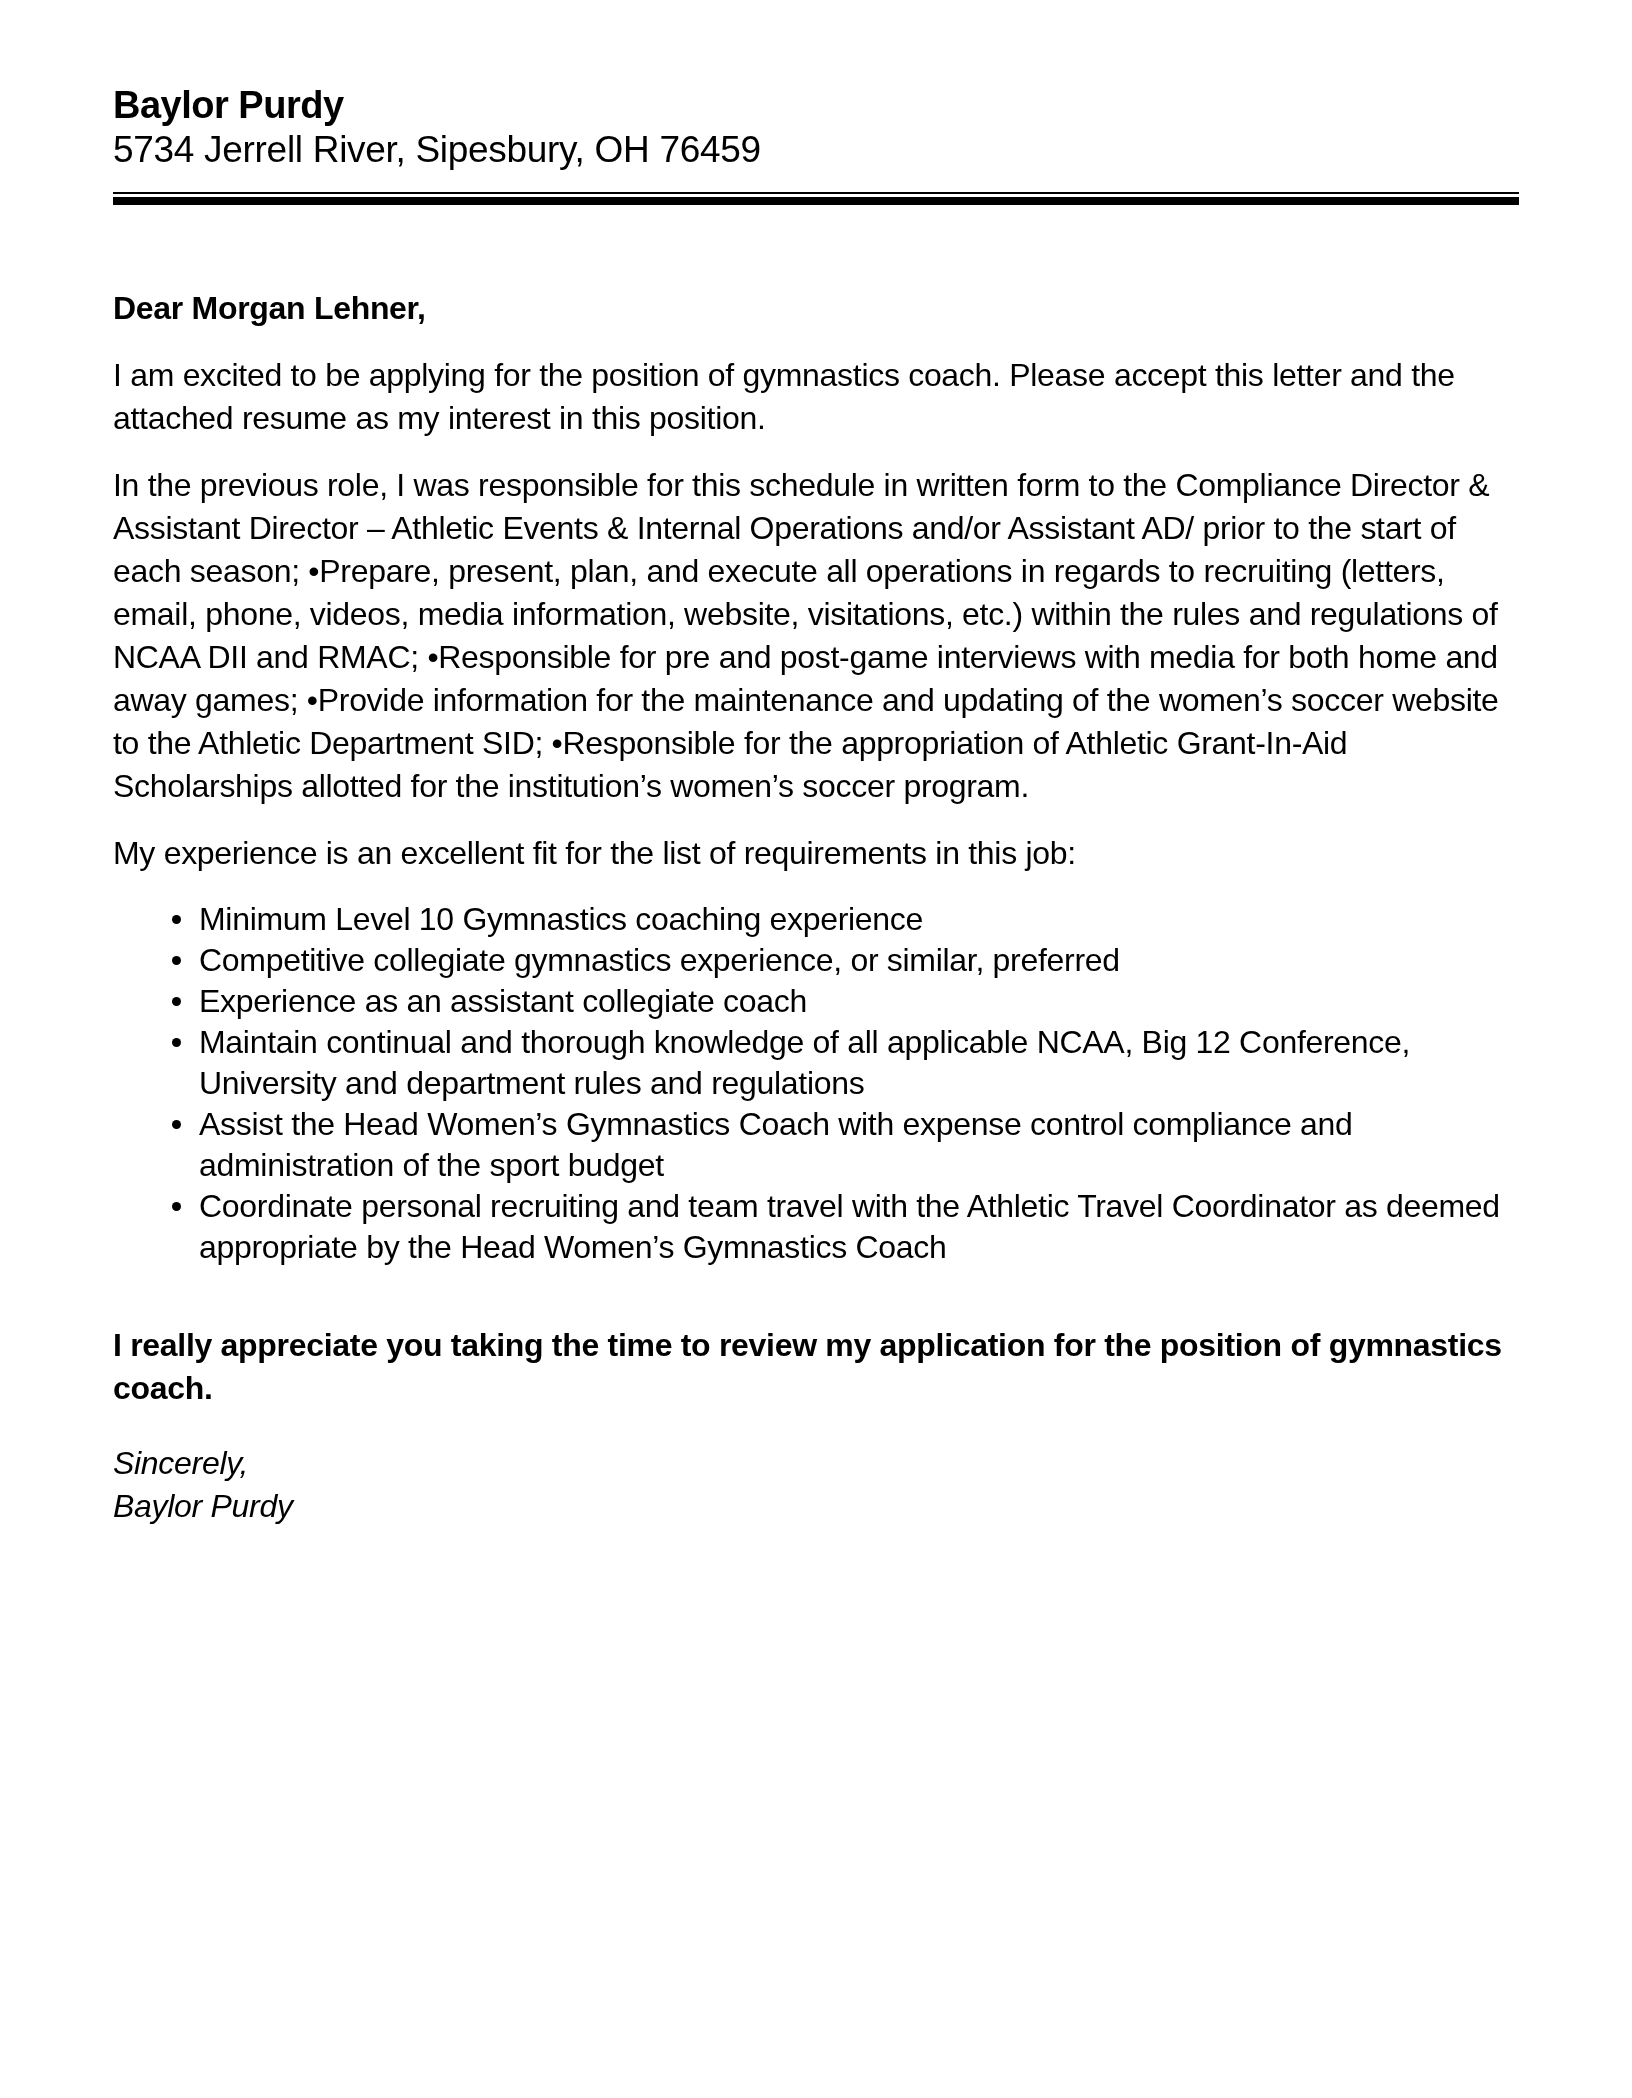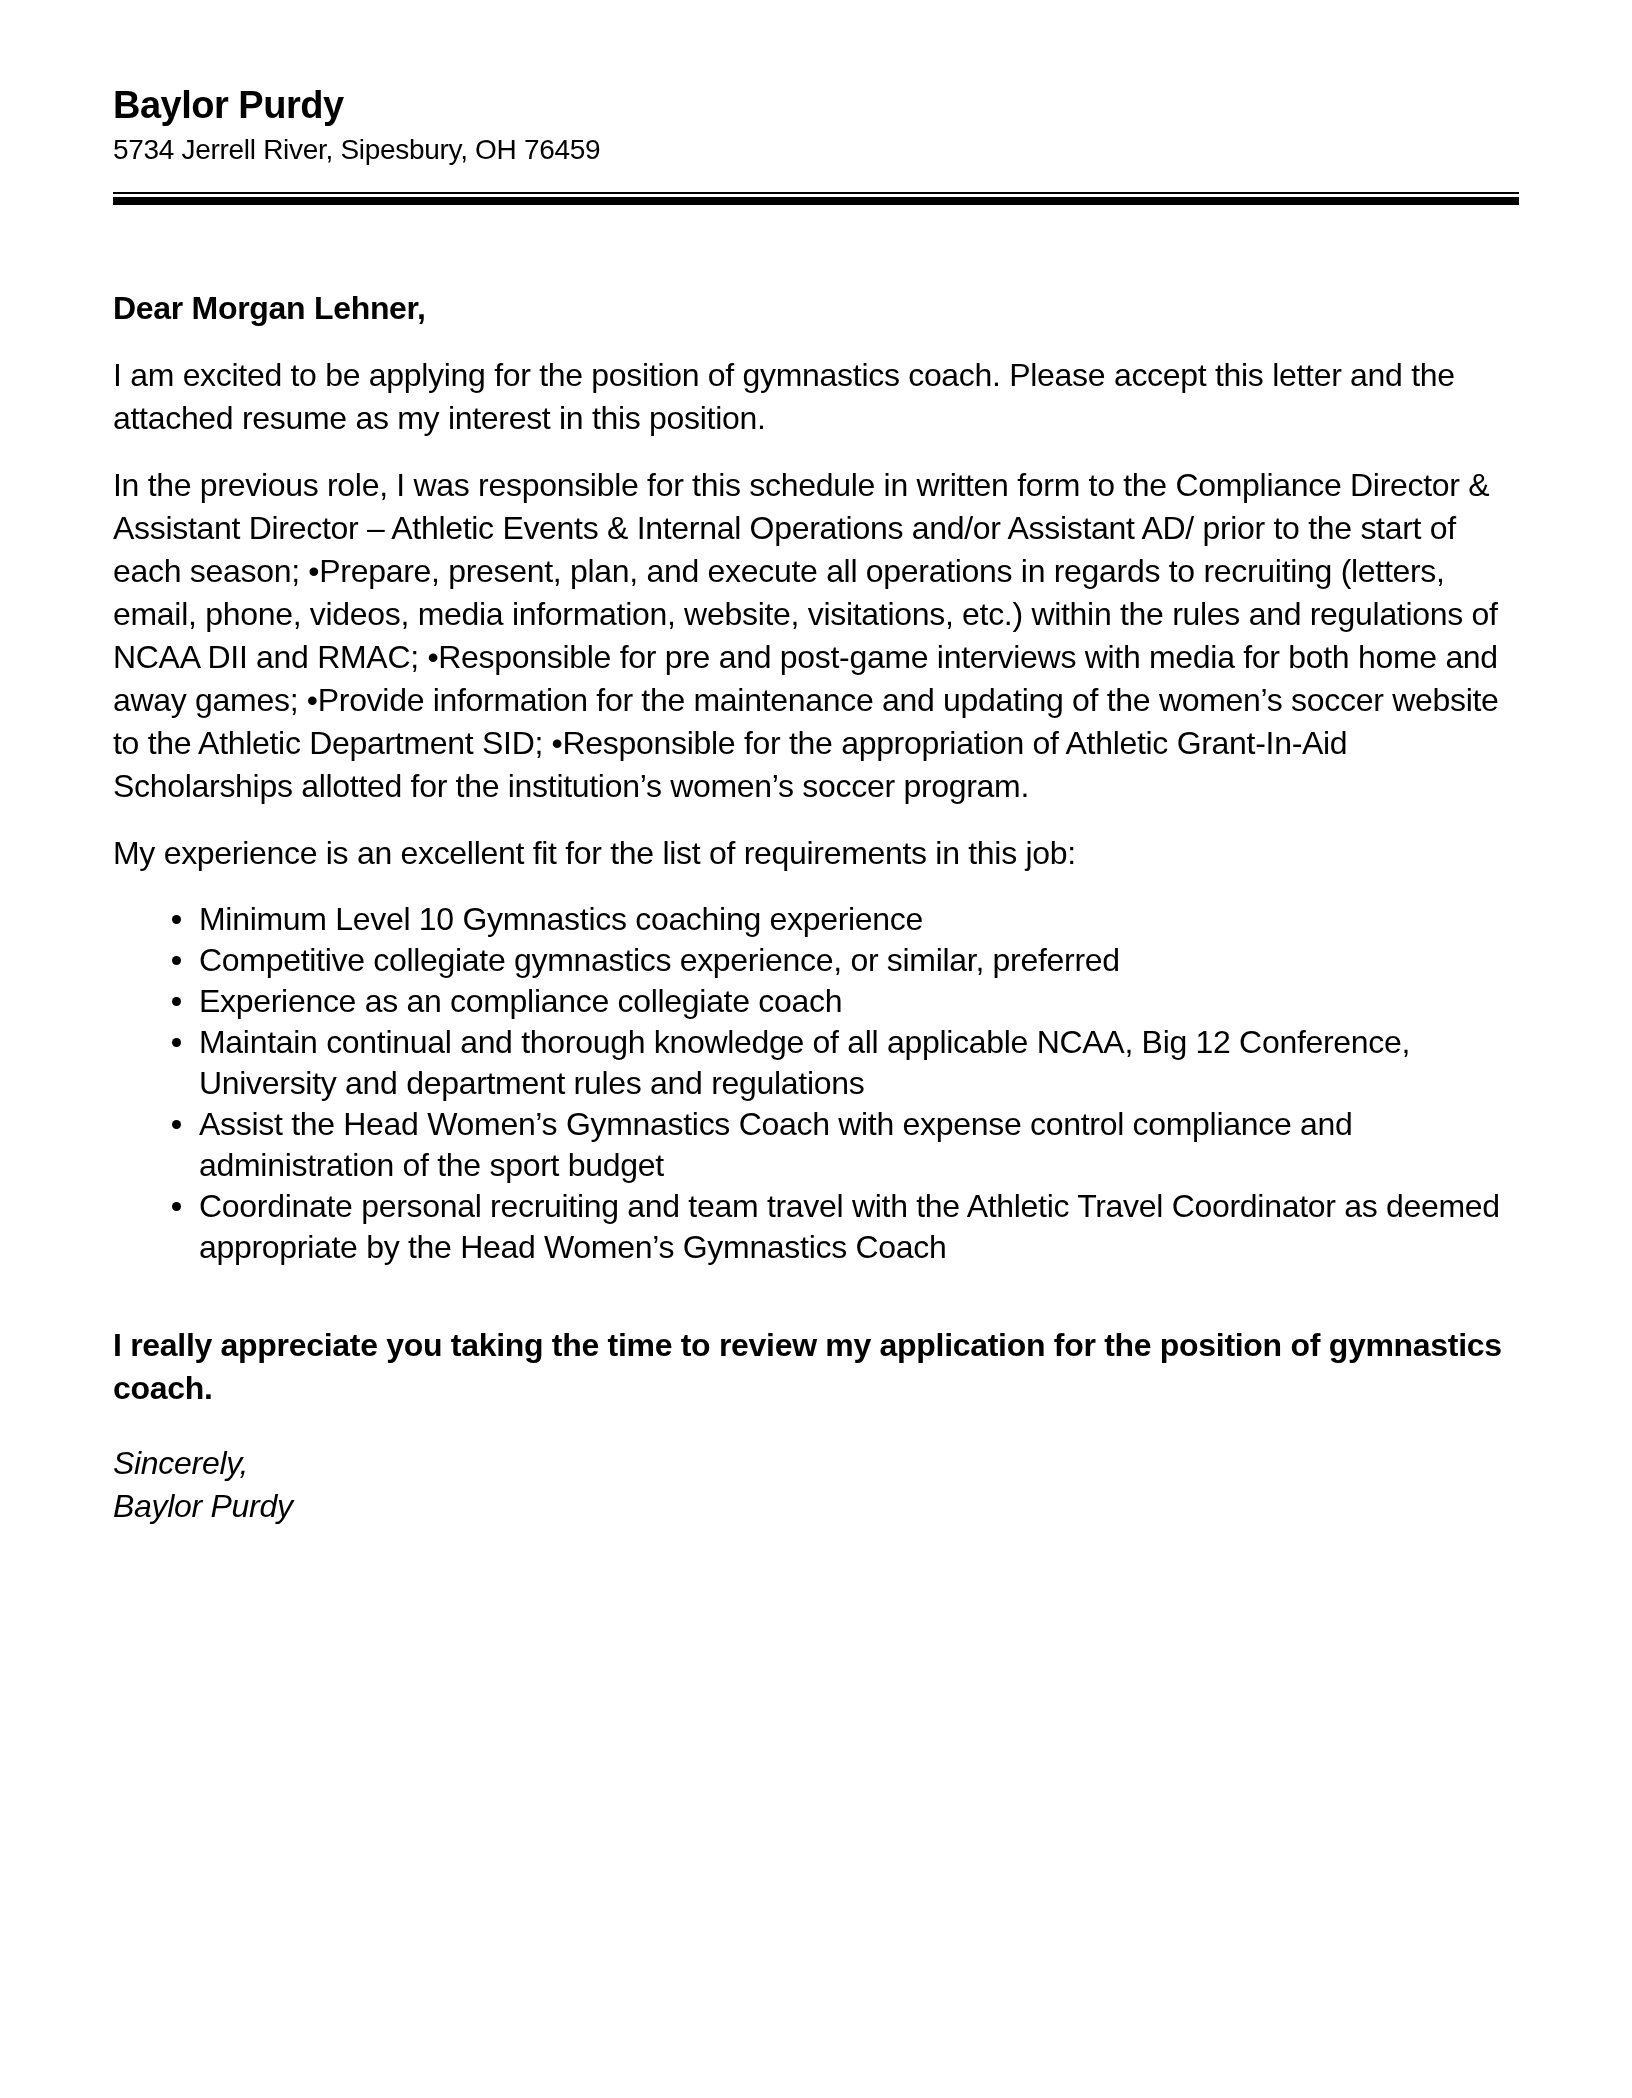--- a/index.html
+++ b/index.html
@@ -23,21 +23,21 @@
   .content {
     padding: 82px 113px 0 113px;
   }
   .sender-name {
     font-size: 38px;
     font-weight: 700;
     line-height: 46px;
     letter-spacing: -0.5px;
   }
   .sender-address {
-    font-size: 28px;
+    font-size: 37px;
     line-height: 40px;
     margin-top: 2px;
     letter-spacing: -0.3px;
   }
   .rule {
     margin-top: 22px;
     height: 3px;
     border-top: 2px solid #000000;
     border-bottom: 8px solid #000000;
   }
@@ -100,21 +100,21 @@
 
       <p>I am excited to be applying for the position of gymnastics coach. Please accept this letter and the attached resume as my interest in this position.</p>
 
       <p>In the previous role, I was responsible for this schedule in written form to the Compliance Director &amp; Assistant Director – Athletic Events &amp; Internal Operations and/or Assistant AD/ prior to the start of each season; •Prepare, present, plan, and execute all operations in regards to recruiting (letters, email, phone, videos, media information, website, visitations, etc.) within the rules and regulations of NCAA DII and RMAC; •Responsible for pre and post-game interviews with media for both home and away games; •Provide information for the maintenance and updating of the women’s soccer website to the Athletic Department SID; •Responsible for the appropriation of Athletic Grant-In-Aid Scholarships allotted for the institution’s women’s soccer program.</p>
 
       <p>My experience is an excellent fit for the list of requirements in this job:</p>
 
       <ul class="req-list">
         <li>Minimum Level 10 Gymnastics coaching experience</li>
         <li>Competitive collegiate gymnastics experience, or similar, preferred</li>
-        <li>Experience as an compliance collegiate coach</li>
+        <li>Experience as an assistant collegiate coach</li>
         <li>Maintain continual and thorough knowledge of all applicable NCAA, Big 12 Conference, University and department rules and regulations</li>
         <li>Assist the Head Women’s Gymnastics Coach with expense control compliance and administration of the sport budget</li>
         <li>Coordinate personal recruiting and team travel with the Athletic Travel Coordinator as deemed appropriate by the Head Women’s Gymnastics Coach</li>
       </ul>
 
       <p class="closing">I really appreciate you taking the time to review my application for the position of gymnastics coach.</p>
 
       <p class="signoff-line">Sincerely,</p>
 
       <p class="signoff-line">Baylor Purdy</p>

